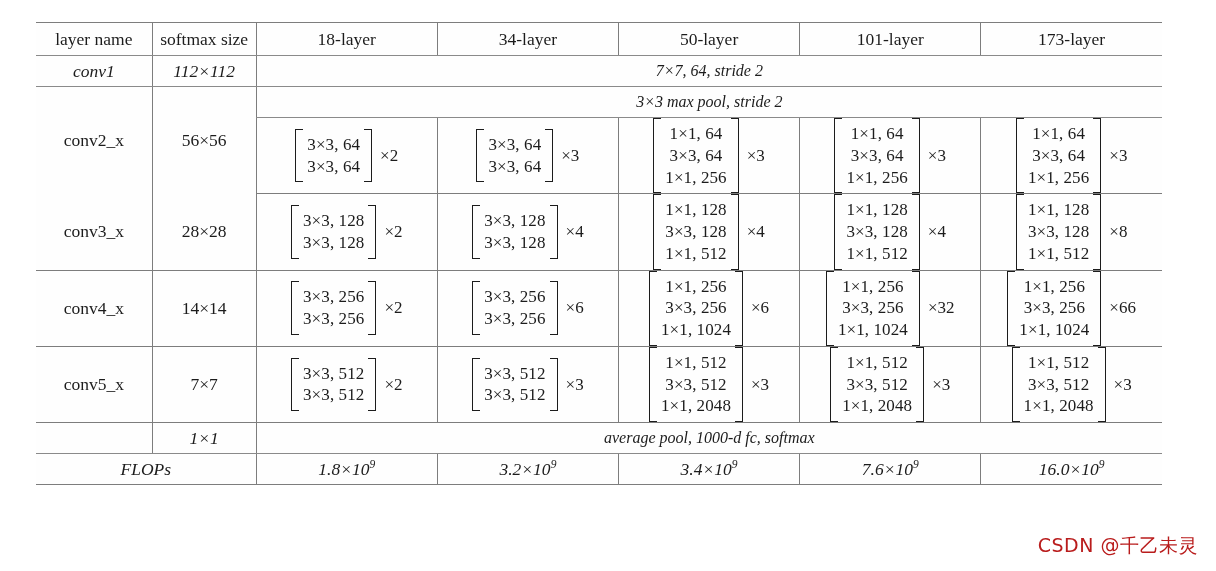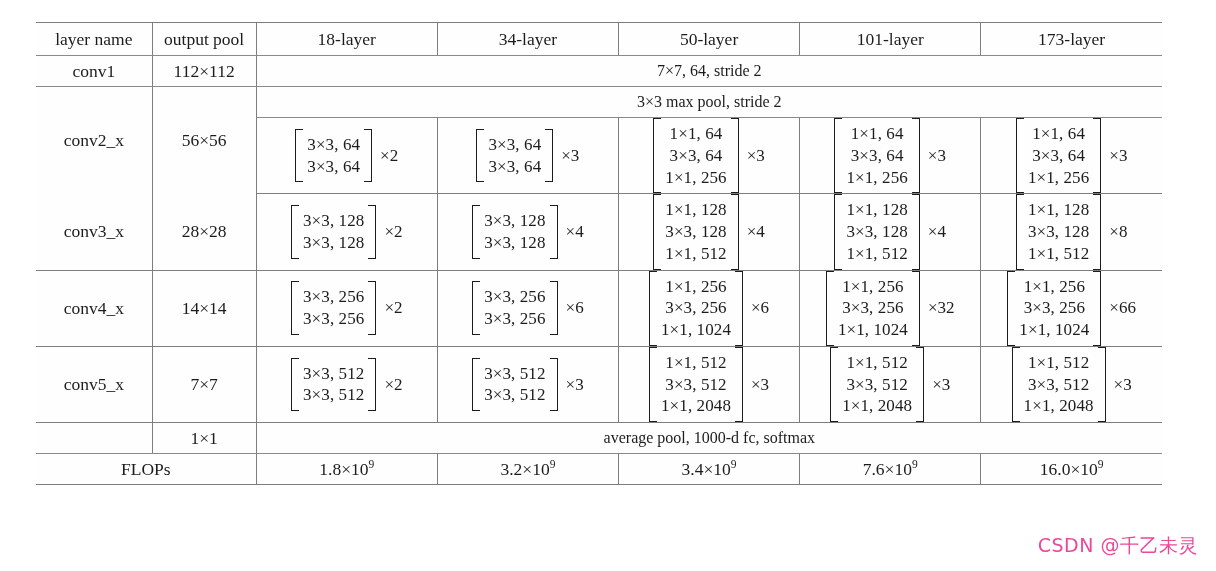--- a/index.html
+++ b/index.html
@@ -41,21 +41,21 @@
 
   
   .rule-top     { border-top: 1.6px solid #7d7d7d; }
   .rule-bot     { border-bottom: 1.6px solid #7d7d7d; }
   .rule-bot-thin{ border-bottom: 1.3px solid #8a8a8a; }
 
   
   .vl { border-left: 1.6px solid #7d7d7d; }
 
   .hcell { height: 32px; }
-  .rcell { height: 30px; }
+  .rcell { height: 30px; font-style: italic; }
 
   .col-name { width: 116px; }
   .col-size { width: 104px; }
   .col-net  { width: 181px; }
 
   
   .block {
     display: inline-flex;
     align-items: center;
     justify-content: center;
@@ -114,21 +114,21 @@
     line-height: 0;
   }
 
   
   #watermark {
     position: absolute;
     right: 18px;
     bottom: 12px;
     font-family: "DejaVu Sans", "Liberation Sans", sans-serif;
     font-size: 19px;
-    color: #ec4899;
+    color: #b91c1c;
     letter-spacing: 0.5px;
     white-space: nowrap;
     user-select: none;
     text-align: center;
   }
 </style>
 </head>
 <body>
 
 <div id="table-wrap">
@@ -139,21 +139,21 @@
       <col class="col-net">
         <col class="col-net">
         <col class="col-net">
         <col class="col-net">
         <col class="col-net">
     </colgroup>
 
     <tbody>
         <tr>
       <th class="hcell rule-top rule-bot-thin">layer name</th>
-      <th class="hcell rule-top rule-bot-thin vl">output pool</th>
+      <th class="hcell rule-top rule-bot-thin vl">softmax size</th>
       <th class="hcell rule-top rule-bot-thin vl">18-layer</th>
       <th class="hcell rule-top rule-bot-thin vl">34-layer</th>
       <th class="hcell rule-top rule-bot-thin vl">50-layer</th>
       <th class="hcell rule-top rule-bot-thin vl">101-layer</th>
       <th class="hcell rule-top rule-bot-thin vl">173-layer</th>
     </tr>
 
     <tr>
       <td class="rcell rule-bot-thin">conv1</td>
       <td class="rcell rule-bot-thin vl">112×112</td>

